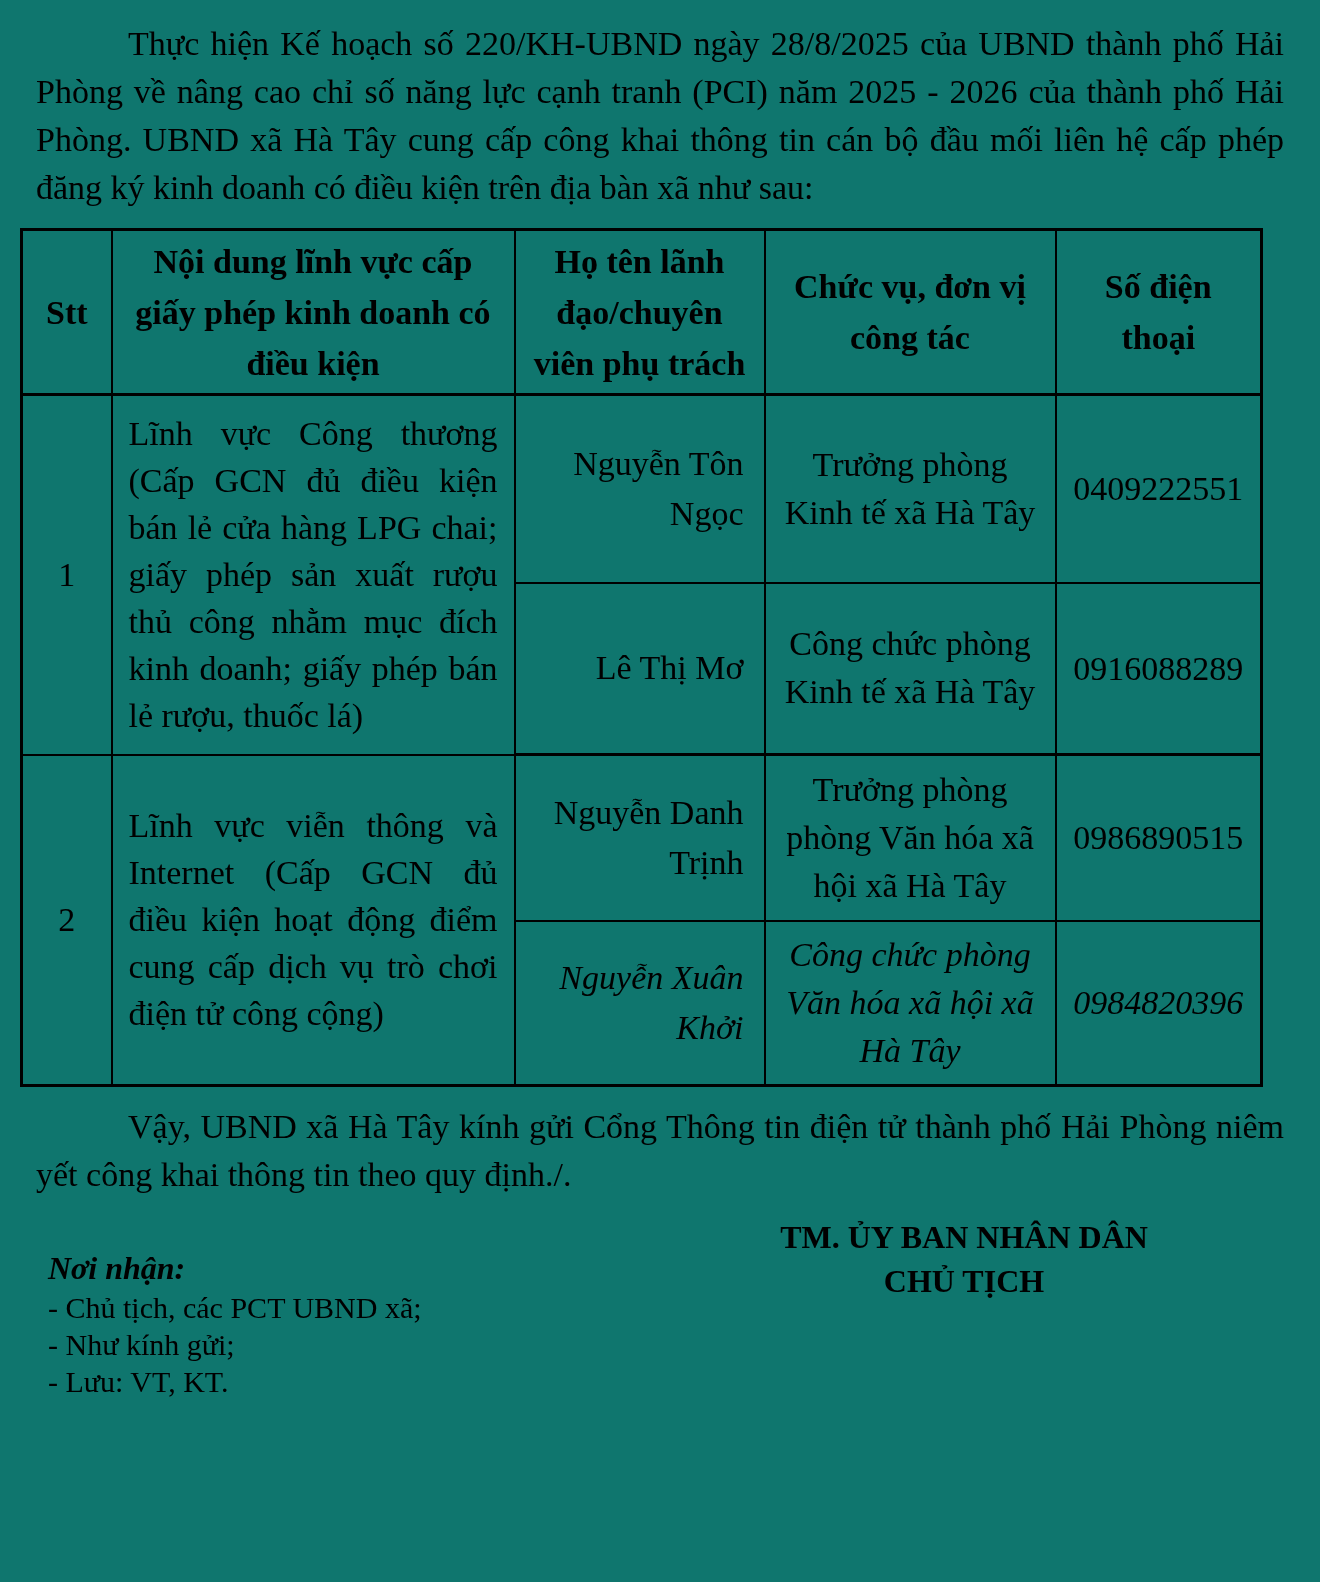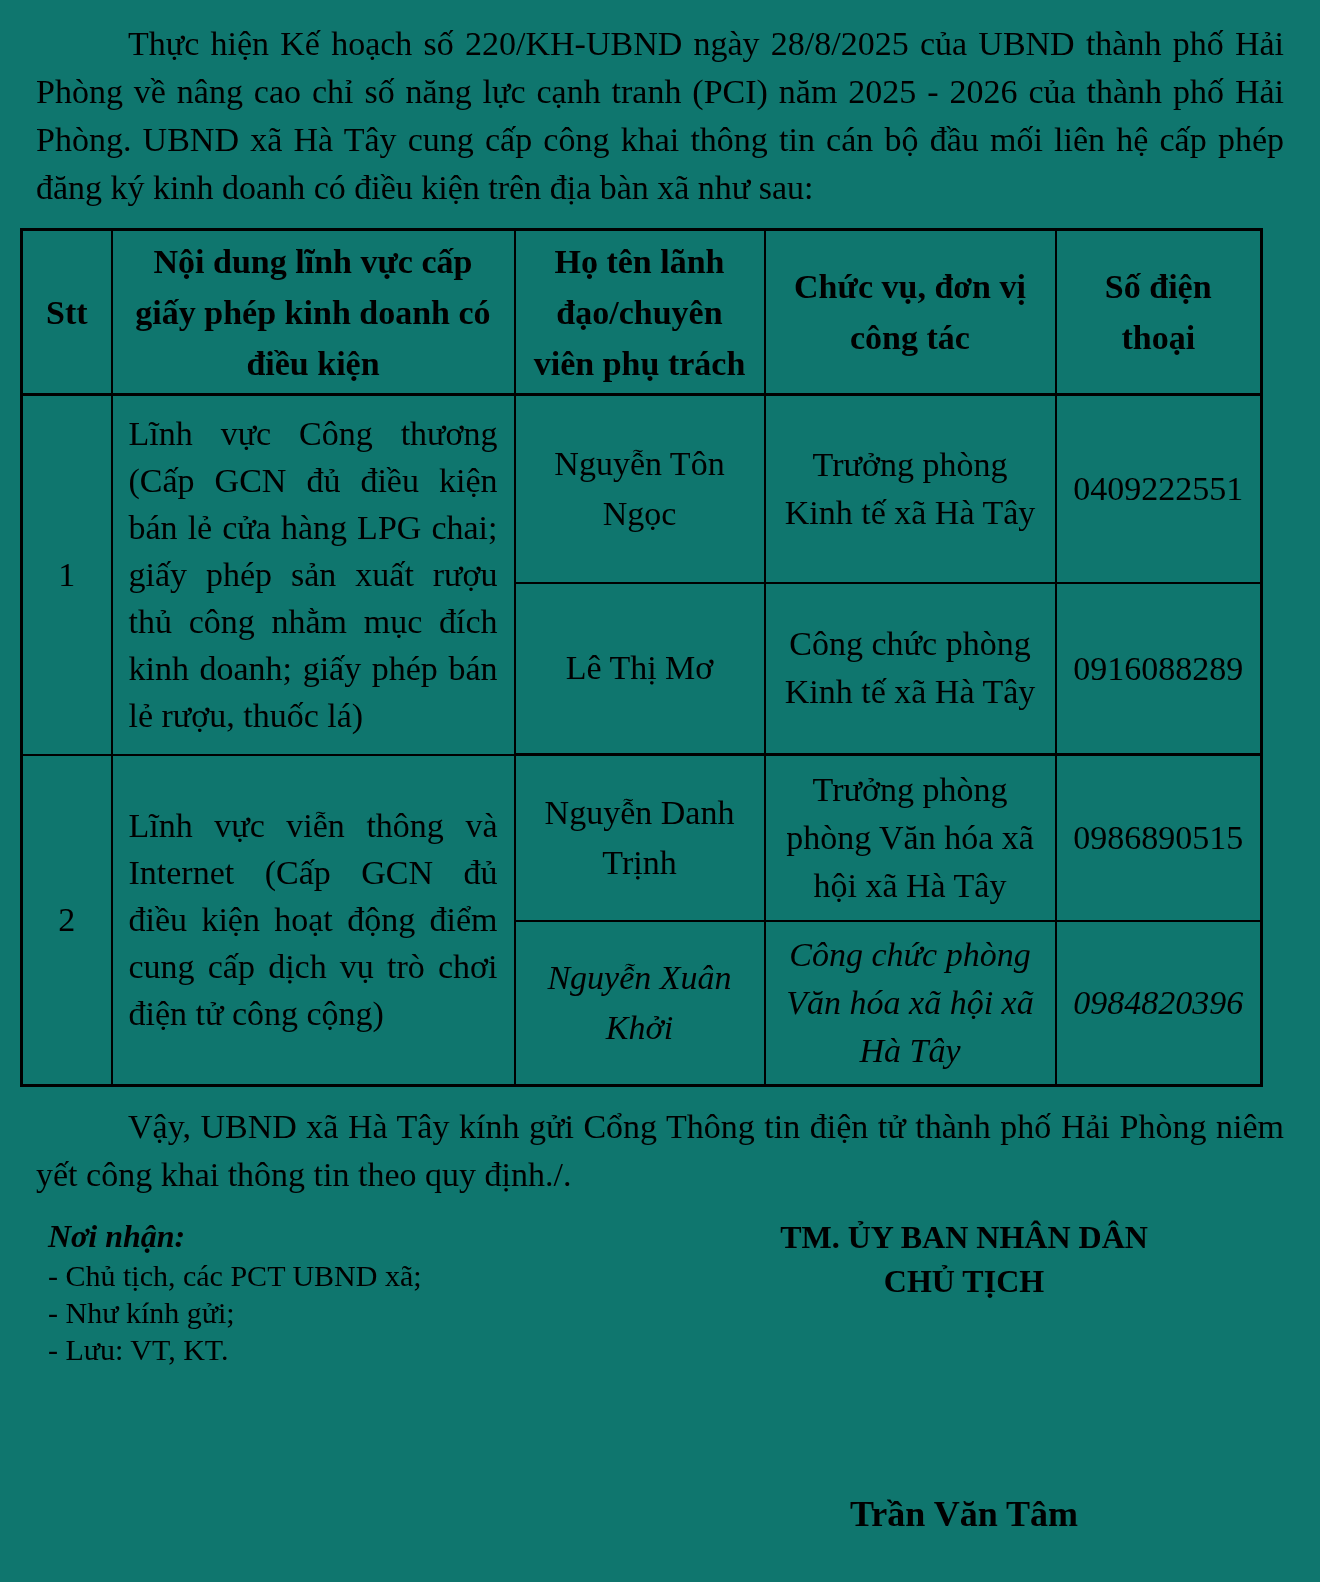--- a/index.html
+++ b/index.html
@@ -46,28 +46,28 @@
     border-bottom: 3px solid #000;
   }
   tr.r1a { height: 188px; }
   tr.r1b { height: 172px; }
   tr.r2a { height: 166px; }
   tr.r2b { height: 165px; font-style: italic; }
   tr.group-end td { border-bottom: 3px solid #000; }
 
   td.cell-stt   { text-align: center; font-size: 34px; }
   td.cell-field { font-size: 34px; line-height: 47px; text-align: justify; padding: 0 16px; }
-  td.cell-name  { font-size: 34px; line-height: 50px; text-align: center; padding: 16px 20px; }
+  td.cell-name  { font-size: 34px; line-height: 50px; text-align: right; padding: 16px 20px; }
   td.cell-position { font-size: 34px; line-height: 48px; text-align: center; padding: 0 14px; border-radius: 31px; }
   td.cell-phone { font-size: 34px; line-height: 47px; text-align: center; }
 
   .closing { margin-top: 16px; }
 
   .footer { display: flex; margin-top: 16px; }
-  .footer-left { flex: 1 1 auto; padding-left: 12px; }
+  .footer-left { flex: 1 1 auto; padding-left: 12px; margin-top: 32px; }
   .recipients-label {
     font-size: 32px;
     font-weight: bold;
     font-style: italic;
     line-height: 42px;
   }
   .recipient { font-size: 30px; line-height: 37px; }
 
   .footer-right { width: 640px; flex: 0 0 auto; text-align: center; }
   .sig-org, .sig-title { font-size: 32px; font-weight: bold; line-height: 44px; }
@@ -131,18 +131,17 @@
     <div class="footer">
       <div class="footer-left">
         <div class="recipients-label">Nơi nhận:</div>
         <div class="recipient">- Chủ tịch, các PCT UBND xã;</div>
         <div class="recipient">- Như kính gửi;</div>
         <div class="recipient">- Lưu: VT, KT.</div>
       </div>
       <div class="footer-right">
         <div class="sig-org">TM. ỦY BAN NHÂN DÂN</div>
         <div class="sig-title">CHỦ TỊCH</div>
-        <div class="sig-name">Trần Văn Tâm</div>
       </div>
     </div>
 
   </div>
 </div>
 
 </body></html>

